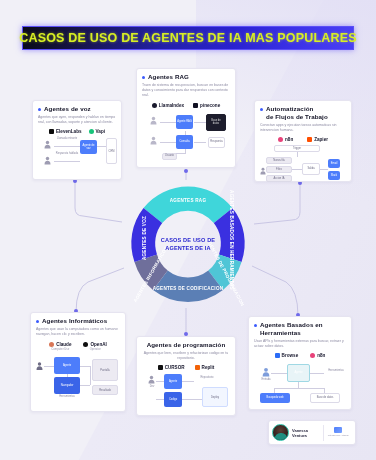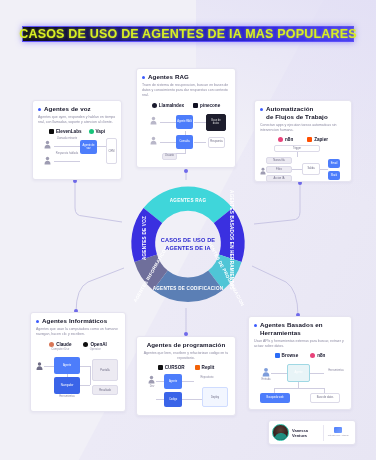--- a/index.html
+++ b/index.html
@@ -20,21 +20,21 @@
     background: linear-gradient(118deg, #f1f0f7 0%, #f1f0f7 52%, #eceaf6 52.2%, #e8e6f4 100%);
   }
   #bg-wedge2 {
     position: absolute; right: 0; top: 0; width: 180px; height: 230px;
     background: linear-gradient(200deg, rgba(226,223,245,.9) 0%, rgba(240,239,249,0) 70%);
   }
 
   
   #banner {
     position: absolute; left: 22px; top: 26px;
-    width: 332px; height: 16px;
+    width: 332px; height: 24px;
     background: linear-gradient(90deg, #0a0a18 0%, #161347 16%, #2320a8 42%, #2a22d0 64%, #3b31e8 82%, #4a3ff5 100%);
     border: 1px solid #5b4ff7;
     display: flex; align-items: center; justify-content: center;
     box-shadow: 0 0 6px rgba(90,70,250,.55);
   }
   #banner-text {
     font-size: 12.5px; font-weight: bold; letter-spacing: .2px;
     color: #d8ef23;
     text-shadow: 0 0 3px rgba(216,239,35,.55);
     white-space: nowrap;

